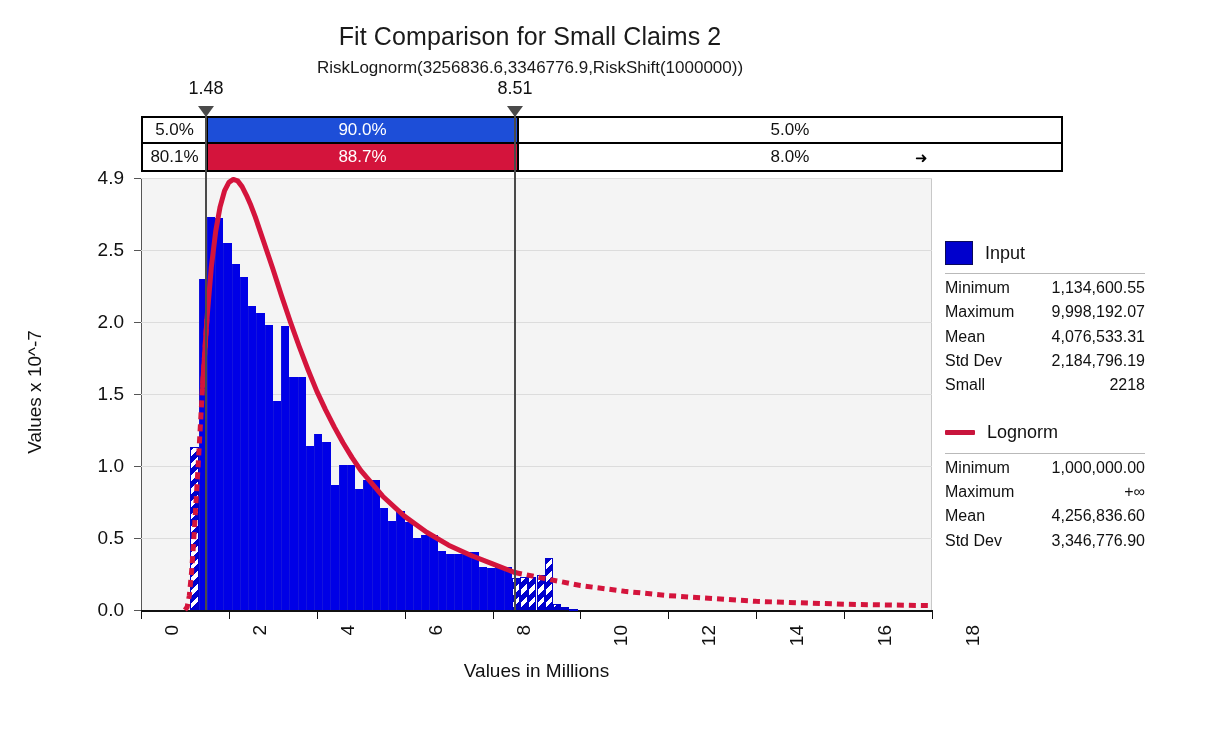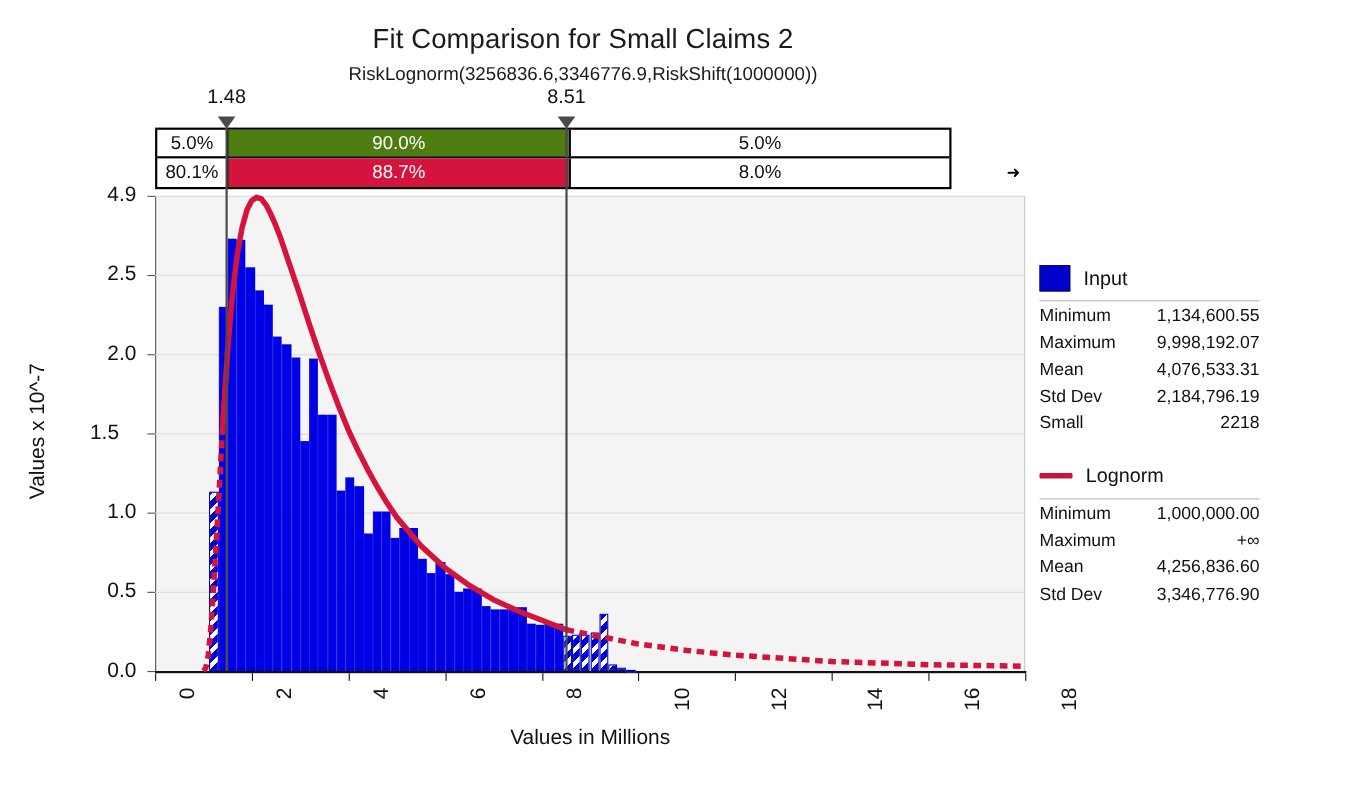--- a/index.html
+++ b/index.html
@@ -43,21 +43,21 @@
   }
   .band-row.top{top:0;height:50%;border-bottom:2px solid #000;}
   .band-row.bottom{top:50%;height:50%;}
   .band-seg{
     position:absolute;top:0;bottom:0;
     display:flex;align-items:center;justify-content:center;
     font-size:17px;color:#111;box-sizing:border-box;
     overflow:hidden;
   }
   .band-seg.mid{color:#fff;}
-  .band-seg.fill-blue{background:#4d7c0f;}
+  .band-seg.fill-blue{background:#1d4ed8;}
   .band-seg.fill-red{background:#d4143c;}
   .band-seg.left-edge{border-right:2px solid #000;}
   .band-seg.right-edge{border-left:2px solid #000;}
 
   
   .delim-tri{
     position:absolute;width:0;height:0;
     border-left:8px solid transparent;
     border-right:8px solid transparent;
     border-top:11px solid #4a4a4a;
@@ -136,21 +136,21 @@
 <body>
 
 <div id="root">
 
   <div class="title">Fit Comparison for Small Claims 2</div>
   <div class="subtitle">RiskLognorm(3256836.6,3346776.9,RiskShift(1000000))</div>
 
   <div class="delim-label" id="delimLabelLeft" style="left: 206.038px; top: 78px;">1.48</div>
   <div class="delim-label" id="delimLabelRight" style="left: 514.967px; top: 78px;">8.51</div>
 
-  <div class="band-box" id="bandBox" style="left: 141px; top: 116px; width: 724px; height: 56px; text-align: center;">
+  <div class="band-box" id="bandBox" style="left: 141px; top: 116px; width: 922px; height: 56px; text-align: center;">
 
     <div class="band-row top">
       <div class="band-seg left-edge" id="b0l" style="left: 0px; width: 65.0378px;">5.0%</div>
       <div class="band-seg mid fill-blue" id="b0m" style="left: 65.0378px; width: 308.929px;">90.0%</div>
       <div class="band-seg right-edge" id="b0r" style="left: 373.967px; right: 0px;">5.0%</div>
     </div>
 
     <div class="band-row bottom">
       <div class="band-seg left-edge" id="b1l" style="left: 0px; width: 65.0378px;">80.1%</div>
       <div class="band-seg mid fill-red" id="b1m" style="left: 65.0378px; width: 308.929px;">88.7%</div>
@@ -269,21 +269,21 @@
       <path d="M514.97,572.56 L536.50,576.88 L558.47,581.20 L580.44,585.52 L624.39,591.28 L668.33,595.60 L712.28,598.48 L756.22,601.36 L800.17,602.80 L844.11,604.24 L888.06,604.96 L932.00,605.68" fill="none" stroke="#d4143c" stroke-width="5" stroke-dasharray="7 5"></path>
     </svg>
   <div id="tickLayer">
       <div class="ytick" style="left: 134px; top: 610px;"></div>
       <div class="ylabel" style="left: 66px; top: 610px; width: 58px;">0.0</div>
       <div class="ytick" style="left: 134px; top: 538px;"></div>
       <div class="ylabel" style="left: 66px; top: 538px; width: 58px;">0.5</div>
       <div class="ytick" style="left: 134px; top: 466px;"></div>
       <div class="ylabel" style="left: 66px; top: 466px; width: 58px;">1.0</div>
       <div class="ytick" style="left: 134px; top: 394px;"></div>
-      <div class="ylabel" style="left: 66px; top: 394px; width: 58px; text-align: center;">1.5</div>
+      <div class="ylabel" style="left: 66px; top: 394px; width: 58px;">1.5</div>
       <div class="ytick" style="left: 134px; top: 322px;"></div>
       <div class="ylabel" style="left: 66px; top: 322px; width: 58px;">2.0</div>
       <div class="ytick" style="left: 134px; top: 250px;"></div>
       <div class="ylabel" style="left: 66px; top: 250px; width: 58px;">2.5</div>
       <div class="ytick" style="left: 134px; top: 178px;"></div>
       <div class="ylabel" style="left: 66px; top: 178px; width: 58px;">4.9</div>
       <div class="xtick" style="left: 141px; top: 612px;"></div>
       <div class="xlabel" style="left: 150px; top: 623px;">0</div>
       <div class="xtick" style="left: 228.889px; top: 612px;"></div>
       <div class="xlabel" style="left: 237.889px; top: 623px;">2</div>

